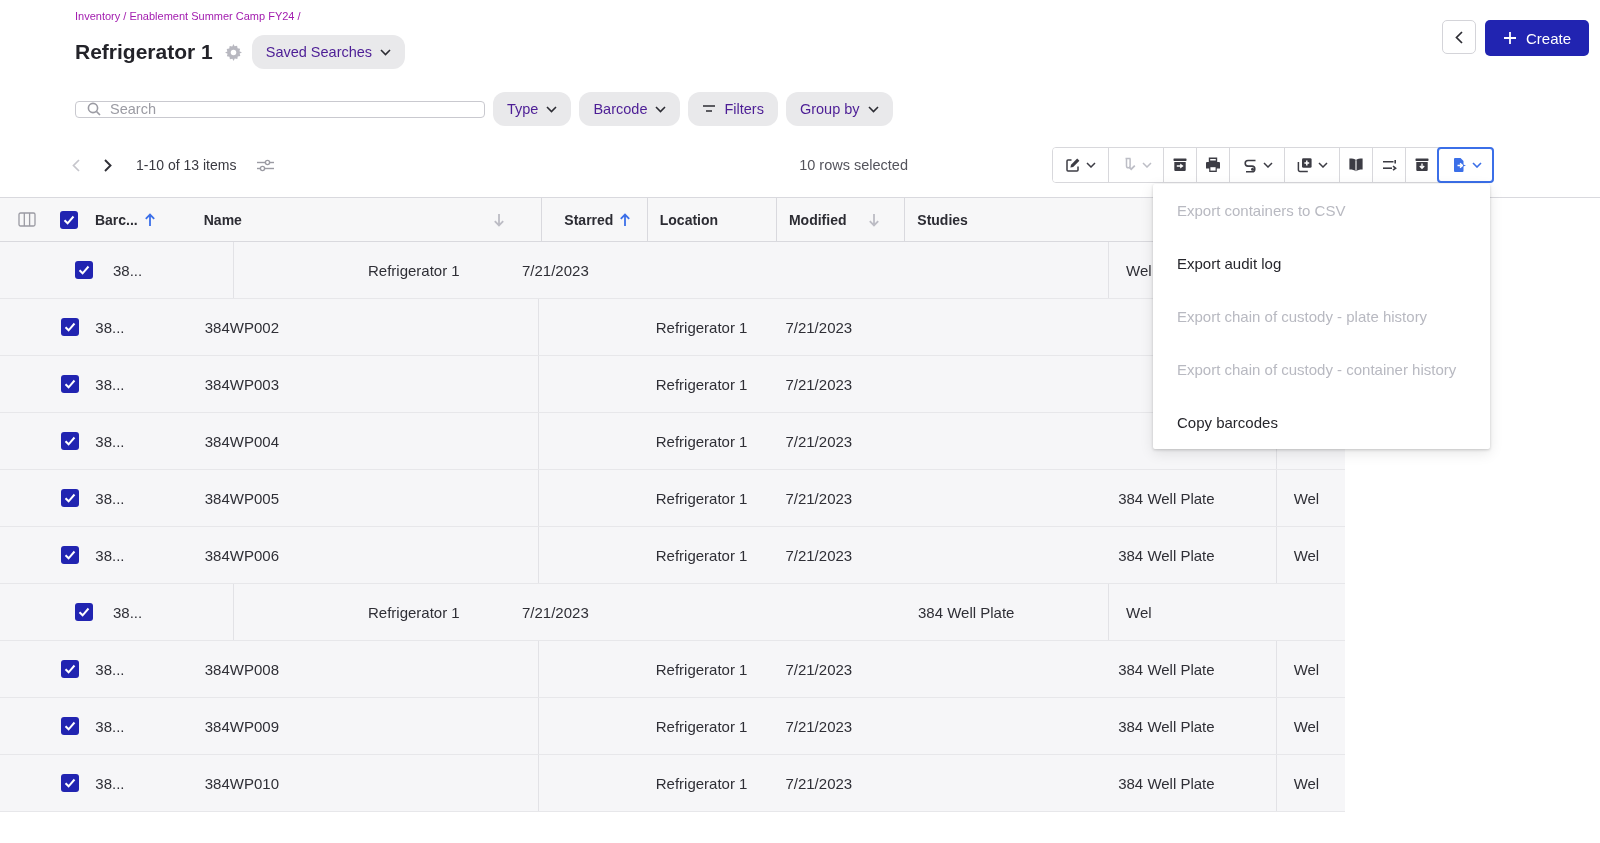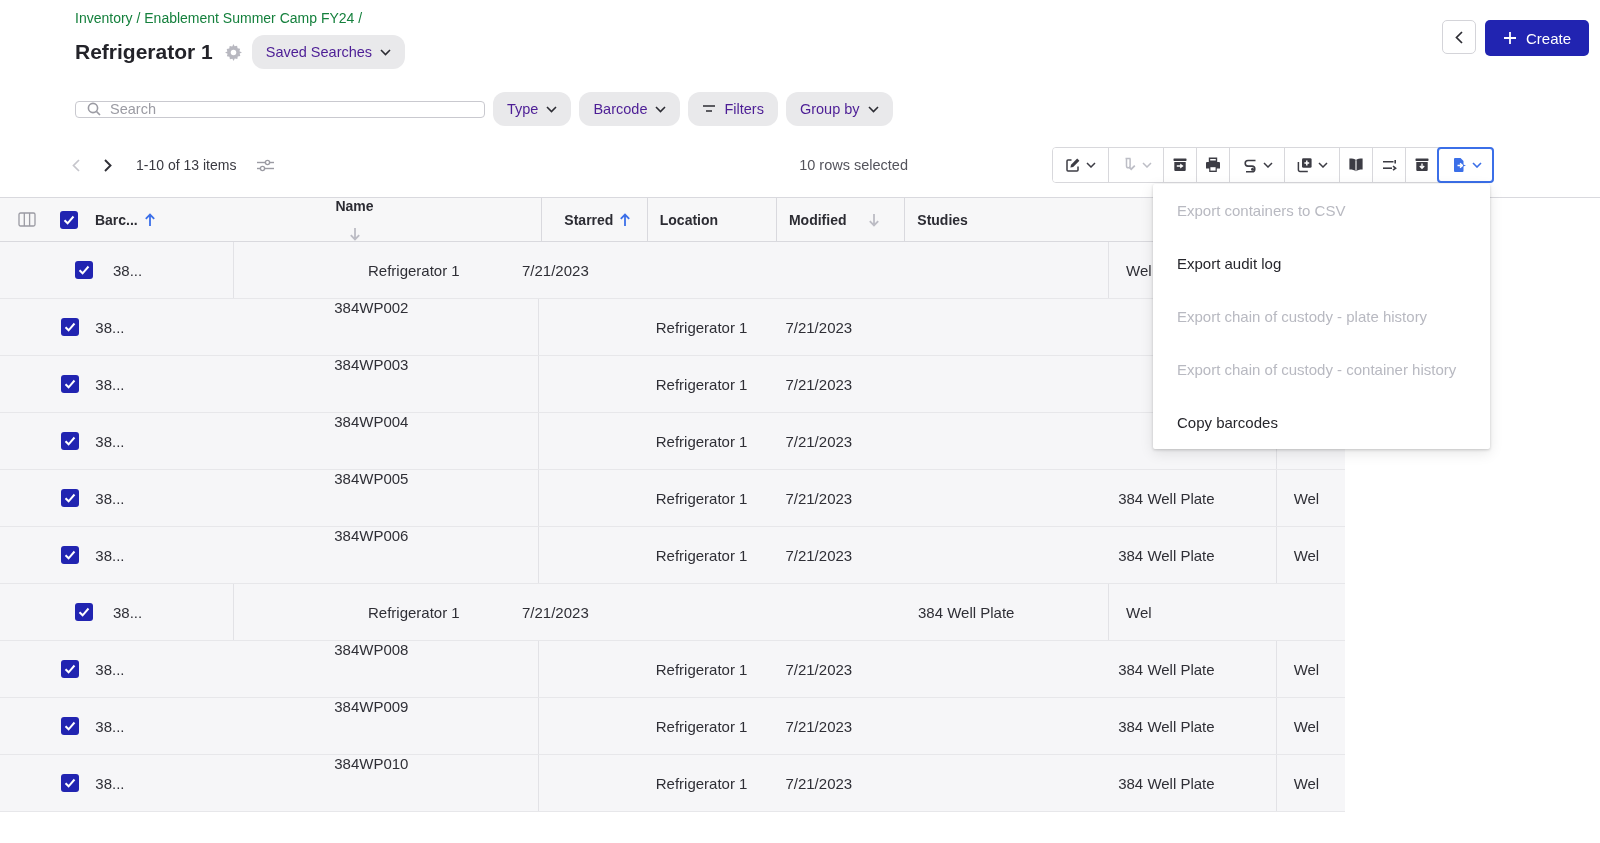--- a/index.html
+++ b/index.html
@@ -2,21 +2,21 @@
 <html><head>
 <meta charset="utf-8">
 <style>
   * { box-sizing: border-box; margin: 0; padding: 0; }
   html,body { background:#fff; }
   .page {
     position: relative; width: 1600px; height: 843px; overflow: hidden;
     background: #fff; font-family: "Liberation Sans", sans-serif; color: #2c2c33;
   }
   
-  .breadcrumb { position:absolute; left:75px; top:10px; font-size:14px; color:#15803d; cursor:pointer;text-align:center; }
+  .breadcrumb { position:absolute; left:75px; top:10px; font-size:11px; color:#a21caf; cursor:pointer;text-align:center; }
   .title-row { position:absolute; left:75px; top:35px; display:flex; align-items:center; gap:10px; }
   .page-title { font-size:21px; font-weight:bold; color:#232329; }
   .gear { display:inline-flex; margin-left:2px; cursor:pointer; }
   .gray-btn {
     display:inline-flex; align-items:center; gap:8px; height:34px; padding:0 14px;
     background:#e9e9eb; border:none; border-radius:12px; font-family:inherit;
     font-size:14.5px; color:#4c1d95; cursor:pointer; white-space:nowrap;
   }
   .top-right { position:absolute; right:111px; top:20px; display:flex; gap:9px; }
   .icon-sq-btn {
@@ -59,21 +59,21 @@
   
   .table { position:absolute; left:0; top:197px; width:1600px; border-top:1px solid #d9d9de; }
   .tr { display:flex; width:1345px; }
   .thead { height:44px; background:#f7f7f8; border-bottom:1px solid #d9d9de; }
   .tbody-row { height:57px; background:#f6f6f8; border-bottom:1px solid #e7e7ea; }
   .td, .th { display:flex; align-items:center; padding-left:12px; font-size:15px; color:#2f2f36; overflow:hidden; white-space:nowrap; }
   .th { font-size:14px; font-weight:bold; color:#2c2c33; }
   .c-pick  { width:65px;  justify-content:center; padding-left:0; }
   .c-check { width:38px;  justify-content:center; padding-left:0; }
   .c-bar   { width:130px; padding-left:10px; }
-  .c-name  { width:412px; padding-left:10px;flex-direction:column; }
+  .c-name  { width:412px; padding-left:10px; }
   .c-star  { width:123px; padding-left:22px; }
   .c-loc   { width:154px; }
   .c-mod   { width:153px; }
   .c-stud  { width:240px; }
   .c-ptype { width:205px; padding-left:15px; }
   .c-plate { width:80px;  padding-left:17px; }
   .thead .c-star, .thead .c-loc, .thead .c-mod, .thead .c-stud, .thead .c-plate { border-left:1px solid #d9d9de; }
   .tbody-row .c-star, .tbody-row .c-plate { border-left:1px solid #e2e2e6; }
   .th.c-name { justify-content:space-between; padding-right:36px; }
   .sort-gap { margin-left:22px; display:inline-flex; }

